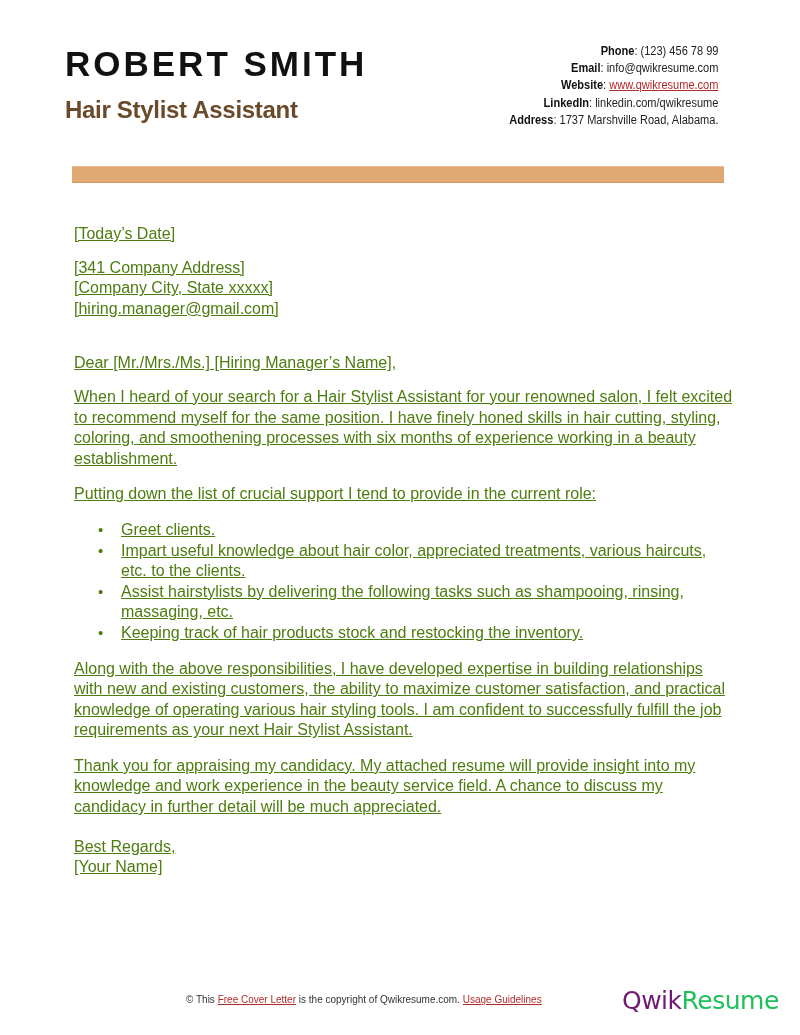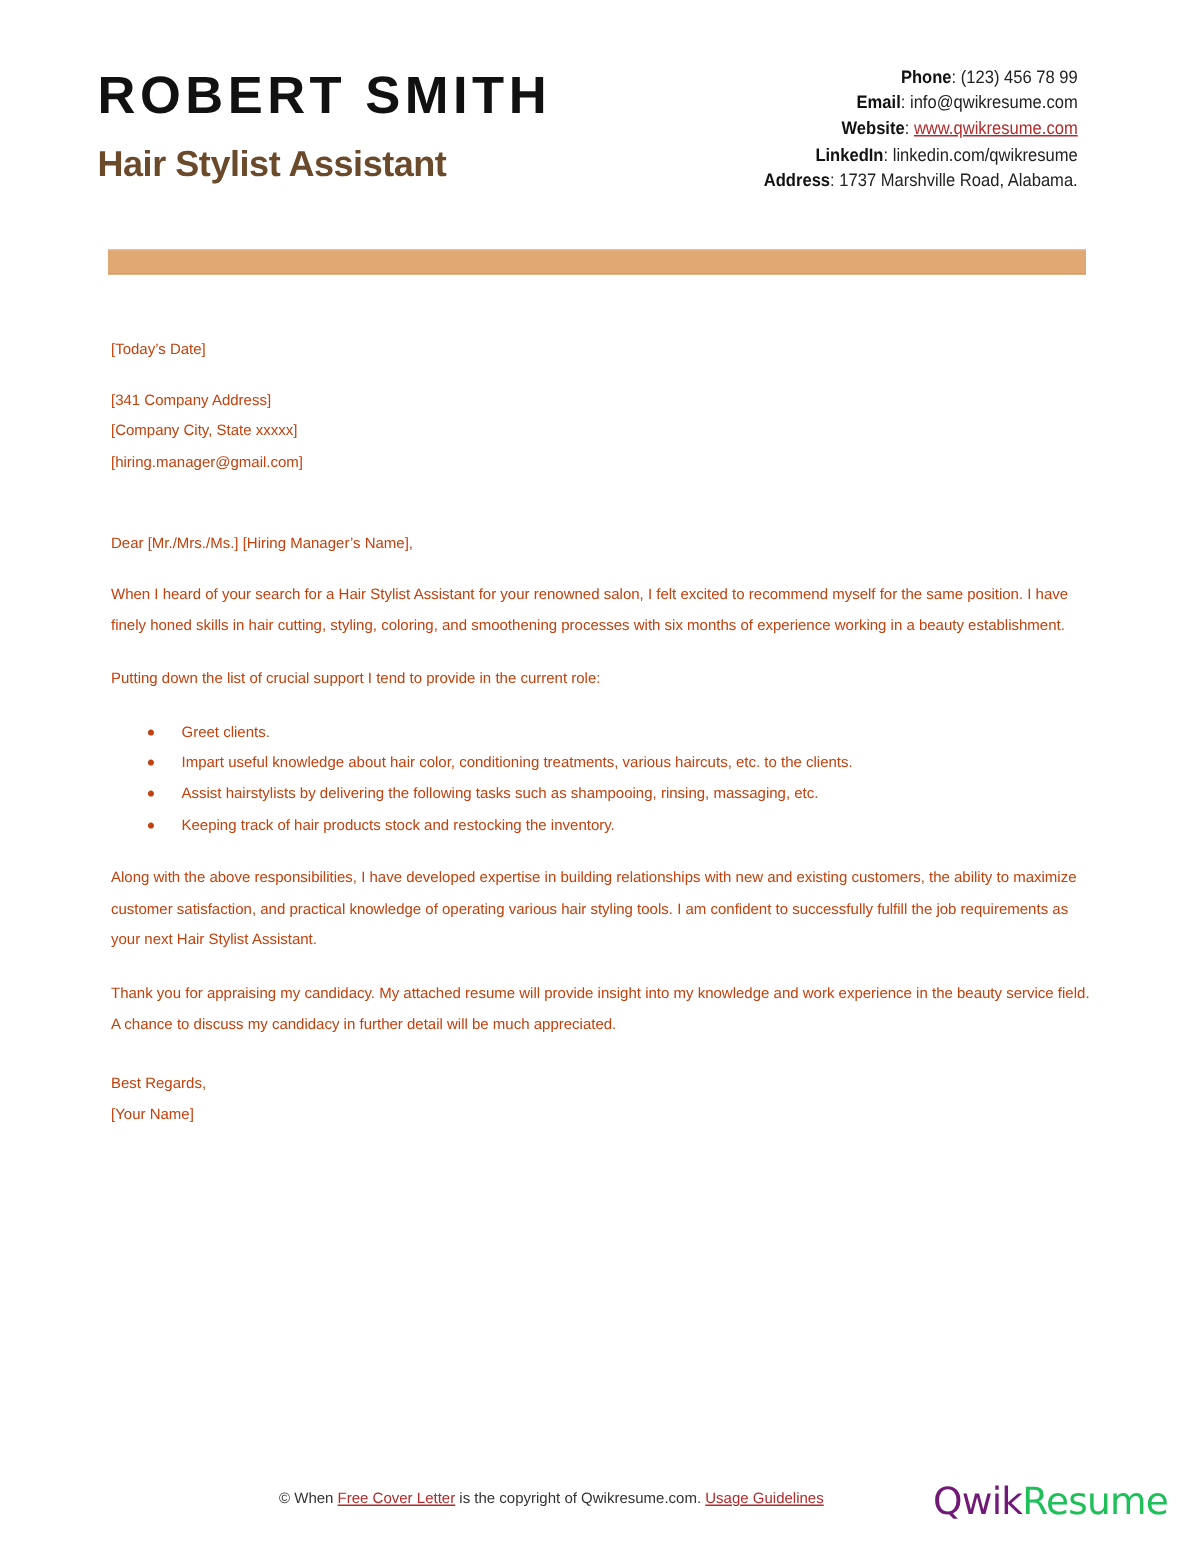--- a/index.html
+++ b/index.html
@@ -24,21 +24,21 @@
   .contact .row b { font-weight: bold; color: #111; }
   .contact a { color: #b22a2a; text-decoration: underline; }
 
   .rule {
     position: absolute; left: 72px; top: 166px; width: 652px; height: 17px;
     background: #e0a872; border-top: 1px solid #e9bd90; border-bottom: 1px solid #d99a60;
   }
 
   .body {
     position: absolute; left: 74px; top: 224px; width: 660px;
-    font-size: 10px; line-height: 20.6px; color: #c2410c;
+    font-size: 16px; line-height: 20.6px; color: #4d7c0f; text-decoration: underline;
   }
   .body p { margin: 0; }
   .gap-s { height: 13px; }
   .gap-m { height: 15px; }
   ul.bullets { list-style: none; margin: 0; padding: 0; }
   ul.bullets li { position: relative; padding-left: 47px; }
   ul.bullets li::before {
     content: "\2022"; position: absolute; left: 24px; top: 0; font-size: 15px;
   }
 
@@ -79,32 +79,32 @@
   <p>[hiring.manager@gmail.com]</p>
   <div style="height:34px"></div>
   <p>Dear [Mr./Mrs./Ms.] [Hiring Manager’s Name],</p>
   <div class="gap-s"></div>
   <p>When I heard of your search for a Hair Stylist Assistant for your renowned salon, I felt excited to recommend myself for the same position. I have finely honed skills in hair cutting, styling, coloring, and smoothening processes with six months of experience working in a beauty establishment.</p>
   <div class="gap-m"></div>
   <p>Putting down the list of crucial support I tend to provide in the current role:</p>
   <div class="gap-m"></div>
   <ul class="bullets">
     <li>Greet clients.</li>
-    <li>Impart useful knowledge about hair color, conditioning treatments, various haircuts, etc. to the clients.</li>
+    <li>Impart useful knowledge about hair color, appreciated treatments, various haircuts, etc. to the clients.</li>
     <li>Assist hairstylists by delivering the following tasks such as shampooing, rinsing, massaging, etc.</li>
     <li>Keeping track of hair products stock and restocking the inventory.</li>
   </ul>
   <div class="gap-m"></div>
   <p>Along with the above responsibilities, I have developed expertise in building relationships with new and existing customers, the ability to maximize customer satisfaction, and practical knowledge of operating various hair styling tools. I am confident to successfully fulfill the job requirements as your next Hair Stylist Assistant.</p>
   <div class="gap-m"></div>
   <p>Thank you for appraising my candidacy. My attached resume will provide insight into my knowledge and work experience in the beauty service field. A chance to discuss my candidacy in further detail will be much appreciated.</p>
   <div style="height:19px"></div>
   <p>Best Regards,</p>
   <p>[Your Name]</p>
 </div>
 
 <div class="footer">
-  <span>© When </span><a>Free Cover Letter</a><span> is the copyright of Qwikresume.com. </span><a>Usage Guidelines</a>
+  <span>© This </span><a>Free Cover Letter</a><span> is the copyright of Qwikresume.com. </span><a>Usage Guidelines</a>
 </div>
 
 <div class="logo">
   <span class="q">Qwik</span><span class="r">Resume</span>
 </div>
 
 </body></html>

